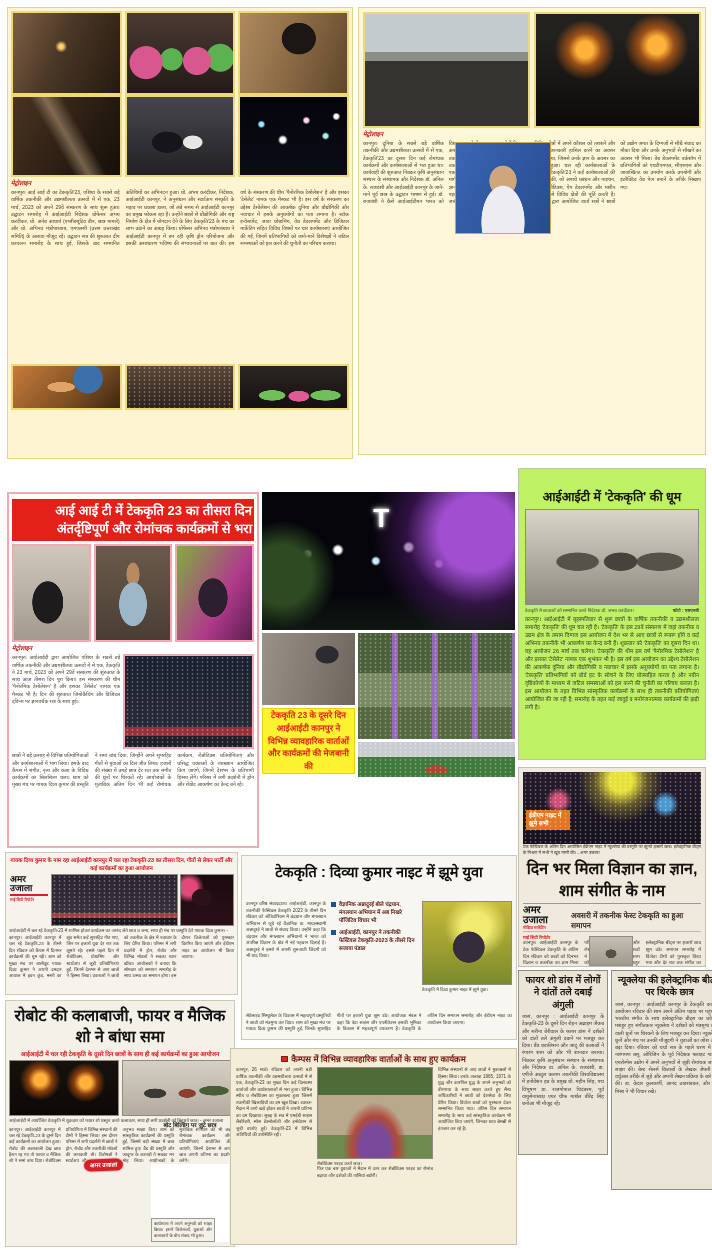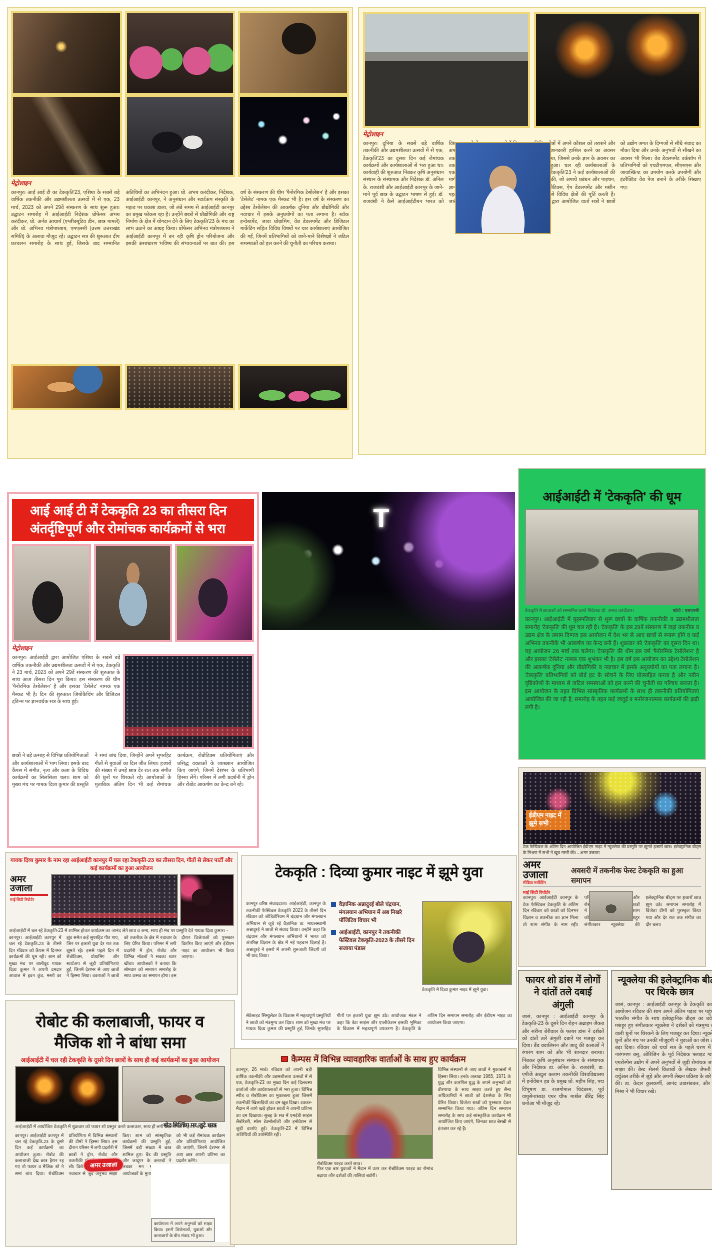--- a/index.html
+++ b/index.html
@@ -22,27 +22,27 @@
   
   .artA{left:7px;top:7px;width:346px;height:452px;background:#fdf5d2;border:1px solid #e4d38a;padding:3px}
   .bannerBlue{background:#2196d9;border:2px solid #eed878;color:#fff;font-weight:800;
       font-size:14.5px;line-height:1.35;text-align:center;padding:2px 4px;margin:3px 0}
   
   .artB{left:358px;top:7px;width:348px;height:448px;background:#fdf6d8;border:1px solid #e4d38a;padding:4px}
   .hB{color:#121110;font-weight:800;font-size:20px;line-height:1.3;text-align:center;margin:6px 2px 2px}
   
   .artC{left:7px;top:492px;width:252px;height:356px;background:#fff;border:2px solid #f2a9b4;padding:3px}
   .bannerRed{background:#e32119;color:#fff;font-weight:800;font-size:13px;line-height:1.4;
-      text-align:left;padding:3px 18px;margin:2px 0 3px}
+      text-align:right;padding:3px 2px;margin:2px 0 3px}
   
   .artM{left:262px;top:492px;width:253px;height:358px;background:#fff}
   .ybox{background:#fdf230;border:1px solid #e8d400;color:#e3261d;font-weight:800;
       font-size:8.5px;line-height:1.5;text-align:center;padding:4px 3px;display:flex;align-items:center}
   
-  .artE{left:518px;top:468px;width:188px;height:292px;background:#22c55e;border:1px solid #c6c0ac;padding:5px 6px}
+  .artE{left:518px;top:468px;width:188px;height:292px;background:#bef264;border:1px solid #c6c0ac;padding:5px 6px}
   .hE{color:#17150f;font-weight:800;font-size:12.5px;text-align:center;margin:14px 0 4px;white-space:nowrap}
   .capE{display:flex;justify-content:space-between;font-size:4.5px;color:#444;margin:2px 0 3px}
   
   .artF{left:518px;top:767px;width:188px;height:200px;background:#efeadd;border:1px solid #c6c0ac;padding:4px}
   .hF{color:#14120d;font-weight:800;font-size:16px;line-height:1.35;text-align:center;margin:2px 0}
   .lblOr{position:absolute;left:3px;bottom:14px;background:#e2761d;color:#fff;
       font-weight:bold;font-size:6px;line-height:1.3;padding:2px 3px;width:44px}
   .mastRow{display:flex;align-items:flex-end;gap:4px;border-top:1px solid #999;border-bottom:1px solid #bbb;padding:1px 0;margin:2px 0}
   .au{font-weight:800;font-size:10px;color:#111;line-height:1}
   .auSub{font-size:4px;color:#d22;font-weight:bold}
@@ -53,21 +53,21 @@
   .gh{background:#eae5d6;border:1px solid #938d7c;padding:3px}
   .hGH{color:#17150f;font-weight:800;font-size:9.5px;line-height:1.3;text-align:center;margin-bottom:2px}
   
   .artI{left:5px;top:852px;width:233px;height:143px;background:#f6f3ec;border:1px solid #cfc9b8;padding:2px 3px}
   .hI{color:#111;font-weight:800;font-size:13.5px;text-align:center;white-space:nowrap}
   .subRed{color:#d01818;font-weight:bold;font-size:5.5px;text-align:center;margin:1px 0 2px}
   .mastBox{width:40px;flex:none;padding:1px}
   .mastBox .au{font-size:9px}
   .redRule{height:2px;background:#d81f26;margin:1px 0}
   
-  .artJ{left:5px;top:1000px;width:230px;height:247px;background:#f4f1e8;border:1px solid #cfc9b8;padding:9px}
+  .artJ{left:5px;top:1000px;width:230px;height:247px;background:#f4f1e8;border:1px solid #cfc9b8;padding:3px}
   .hJ{color:#111;font-weight:800;font-size:16px;line-height:1.3;text-align:center;margin:2px 0}
   .auOval{position:absolute;left:78px;top:158px;background:#d81f26;color:#fff;font-weight:800;
       font-size:6px;padding:2px 6px;border-radius:8px/7px;transform:rotate(-2deg);box-shadow:0 0 0 1px #f4b9b9}
   .cutout{position:absolute;right:5px;bottom:4px;width:78px;height:78px;background:#fff}
   .noteBox{position:absolute;left:0;bottom:0;width:64px;border:1px solid #999;background:#f4f1e8;
       font-size:4.2px;line-height:1.4;color:#3a372d;padding:2px;text-align:justify}
   .sideheadJ{position:absolute;right:8px;top:120px;width:72px;font-size:6px;font-weight:800;color:#222;text-align:center}
   
   .artD{left:241px;top:855px;width:276px;height:185px;background:#f8f6f0;border:1px solid #cfc9b8;padding:3px 4px}
   .hD{color:#0d0d0c;font-weight:800;font-size:14.5px;text-align:center;white-space:nowrap;margin:2px 0 20px}
@@ -162,37 +162,49 @@
     <div class="bt" style="width:46%">कानपुर। आईआईटी द्वारा आयोजित एशिया के सबसे बड़े वार्षिक तकनीकी और उद्यमशीलता उत्सवों में से एक, टेककृति ने 23 मार्च, 2023 को अपने 29वें संस्करण की शुरुआत के साथ आज तीसरा दिन पूरा किया। इस संस्करण की थीम 'पैनोरमिक टेसोलेशन' है और इसका 'टेसेलेट' नामक एक मैस्कट भी है। दिन की शुरुआत जियोकैचिंग और डिजिटल ट्विन्स पर ज्ञानवर्धक सत्र के साथ हुई।</div>
     <div class="ph pf g16 spk" style="width:54%;flex:none"></div>
   </div>
   <div class="bt c3" style="height:88px;margin-top:3px">छात्रों ने बड़े उत्साह से विभिन्न प्रतियोगिताओं और कार्यशालाओं में भाग लिया। इसके बाद कैंपस में संगीत, नृत्य और कला के विविध कार्यक्रमों का सिलसिला चला। शाम को मुख्य मंच पर गायक दिव्य कुमार की प्रस्तुति ने समां बांध दिया, जिन्होंने अपने सुपरहिट गीतों से युवाओं का दिल जीत लिया। हजारों की संख्या में उमड़े छात्र देर रात तक संगीत की धुनों पर थिरकते रहे। आयोजकों के मुताबिक अंतिम दिन भी कई रोमांचक कार्यक्रम, रोबोटिक्स प्रतियोगिताएं और प्रसिद्ध वक्ताओं के व्याख्यान आयोजित किए जाएंगे, जिनमें देशभर के प्रतिभागी हिस्सा लेंगे। परिसर में लगी प्रदर्शनी में ड्रोन और रोबोट आकर्षण का केन्द्र बने रहे।</div>
 </div>
 
 <div class="art artM">
   <div class="ph g17" style="height:138px">
     <div class="tGlyph">T</div>
   </div>
+  <div class="row" style="gap:3px;margin-top:3px">
+    <div style="width:93px;flex:none;display:flex;flex-direction:column;gap:3px">
+      <div class="ph g18" style="height:72px;flex:none"></div>
+      <div class="ybox" style="height:66px;flex:none">टेककृति 23 के दूसरे दिन आईआईटी कानपुर ने विभिन्न व्यावहारिक वार्ताओं और कार्यक्रमों की मेजबानी की</div>
+      <div class="ph g20 spk" style="flex:1"></div>
+    </div>
+    <div style="flex:1;display:flex;flex-direction:column;gap:3px">
+      <div class="ph g19 spk" style="height:106px;flex:none"></div>
+      <div class="ph g21 spk" style="flex:1"></div>
+    </div>
+  </div>
 </div>
 
 <div class="art artE">
   <div class="hE">आईआईटी में 'टेककृति' की धूम</div>
   <div class="ph g22" style="height:96px;border:1px solid #8f8b80"></div>
   <div class="capE">
     <span>टेककृति में छात्राओं को सम्मानित करते निदेशक प्रो. अभय करंदीकर।</span>
     <span style="font-weight:bold">फोटो : एसएनबी</span>
   </div>
   <div class="bt np" style="font-size:5.5px;height:128px">कानपुर। आईआईटी में बृहस्पतिवार से शुरू छात्रों के वार्षिक तकनीकी व उद्यमशीलता समारोह 'टेककृति' की धूम चल रही है। 'टेककृति' के इस 29वें संस्करण में जहां तकनीक व उद्यम क्षेत्र के तमाम दिग्गज इस आयोजन में देश भर से आए छात्रों से रूबरू होंगे व कई अभिनव तकनीकें भी आकर्षण का केन्द्र बनी हैं। शुक्रवार को 'टेककृति' का दूसरा दिन था। यह आयोजन 26 मार्च तक चलेगा। 'टेककृति' की थीम इस वर्ष 'पैनोरमिक टेसोलेशन' है और इसका 'टेसेलेट' नामक एक शुभंकर भी है। इस वर्ष इस आयोजन का उद्देश्य टेसोलेशन की आकर्षक दुनिया और प्रौद्योगिकी व नवाचार में इसके अनुप्रयोगों का पता लगाना है। 'टेककृति' प्रतिभागियों को बोर्ड हट के सोचने के लिए प्रोत्साहित करता है और नवीन दृष्टिकोणों के माध्यम से जटिल समस्याओं को हल करने की चुनौती का परिचय कराता है। इस आयोजन के तहत विभिन्न सांस्कृतिक कार्यक्रमों के साथ ही तकनीकी प्रतियोगिताएं आयोजित की जा रही हैं; समारोह के तहत कई जादुई व मनोरंजनात्मक कार्यक्रमों की झड़ी लगी है।</div>
 </div>
 
 <div class="art artF">
   <div class="ph g23 spk" style="height:72px">
     <div class="lblOr">ईडीएम नाइट में झूमे सभी</div>
   </div>
   <div class="bt np" style="font-size:4.3px;line-height:1.3;height:12px">टेक फेस्टिवल के अंतिम दिन आयोजित ईडीएम नाइट में न्यूक्लेया की प्रस्तुति पर झूमते हजारों छात्र। इलेक्ट्रानिक बीट्स के मिश्रण में सभी ने खूब मस्ती की। - अमर उजाला</div>
+  <div class="hF">दिन भर मिला विज्ञान का ज्ञान, शाम संगीत के नाम</div>
   <div class="mastRow">
     <div>
       <div class="au">अमर उजाला</div>
       <div class="auSub">मीडिया मार्केटिंग</div>
     </div>
     <div class="deckF">अवसरी में तकनीक फेस्ट टेककृति का हुआ समापन</div>
   </div>
   <div style="position:relative">
     <div class="auSub" style="font-size:4.5px">माई सिटी रिपोर्टर</div>
     <div class="bt np c3" style="font-size:4.6px;height:40px">कानपुर। आईआईटी कानपुर के टेक फेस्टिवल टेककृति के अंतिम दिन रविवार को छात्रों को दिनभर विज्ञान व तकनीक का ज्ञान मिला तो शाम संगीत के नाम रही। परिसर में आयोजित प्रदर्शनी और रोबोटिक्स प्रतियोगिताओं में छात्रों ने बढ़-चढ़कर हिस्सा लिया। शाम को हुई ईडीएम नाइट में मशहूर संगीतकार न्यूक्लेया की इलेक्ट्रानिक बीट्स पर हजारों छात्र झूम उठे। समापन समारोह में विजेता टीमों को पुरस्कृत किया गया और देर रात तक संगीत का दौर चला।</div>

